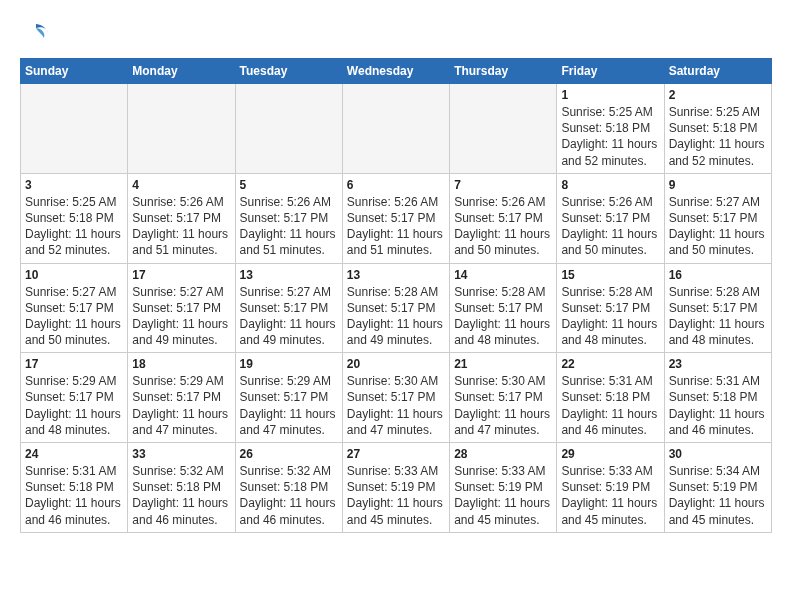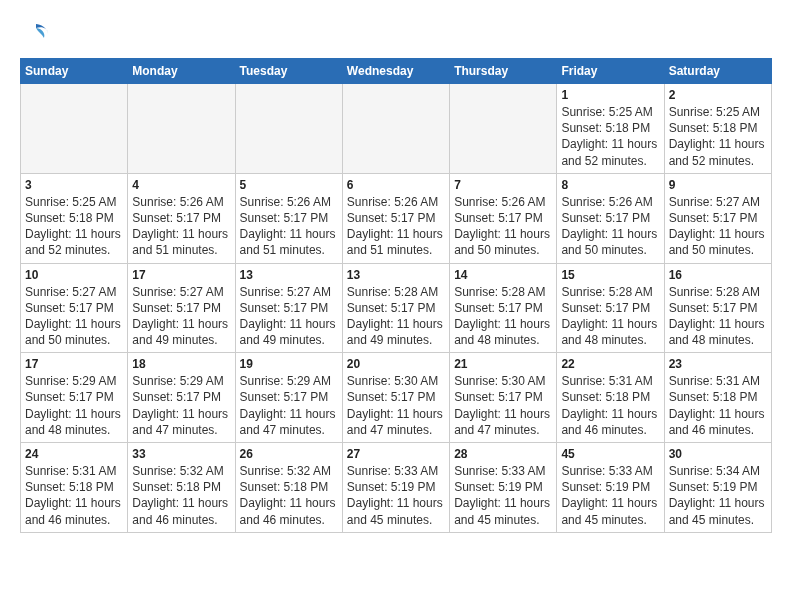--- a/index.html
+++ b/index.html
@@ -250,21 +250,21 @@
           </td>
           <td>
             <span class="day-number">27</span>
             <div class="day-info">Sunrise: 5:33 AM<br>Sunset: 5:19 PM<br>Daylight: 11 hours<br>and 45 minutes.</div>
           </td>
           <td>
             <span class="day-number">28</span>
             <div class="day-info">Sunrise: 5:33 AM<br>Sunset: 5:19 PM<br>Daylight: 11 hours<br>and 45 minutes.</div>
           </td>
           <td>
-            <span class="day-number">45</span>
+            <span class="day-number">29</span>
             <div class="day-info">Sunrise: 5:33 AM<br>Sunset: 5:19 PM<br>Daylight: 11 hours<br>and 45 minutes.</div>
           </td>
           <td>
             <span class="day-number">30</span>
             <div class="day-info">Sunrise: 5:34 AM<br>Sunset: 5:19 PM<br>Daylight: 11 hours<br>and 45 minutes.</div>
           </td>
         </tr>
       </tbody>
   </table>
 </div>

